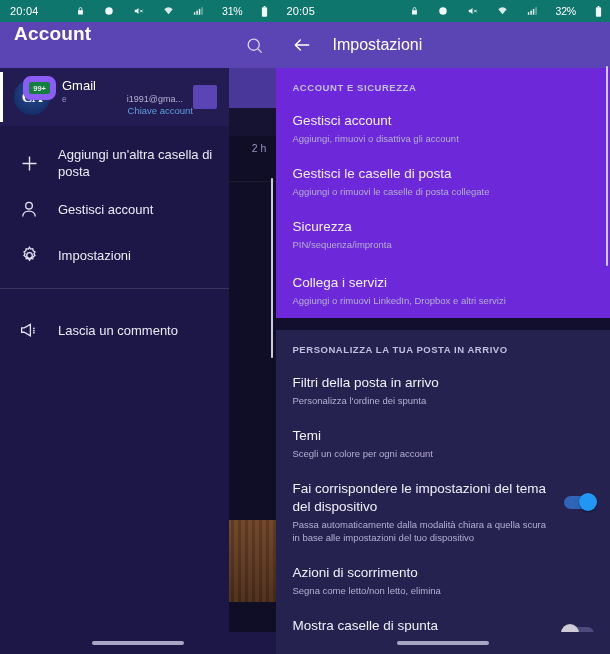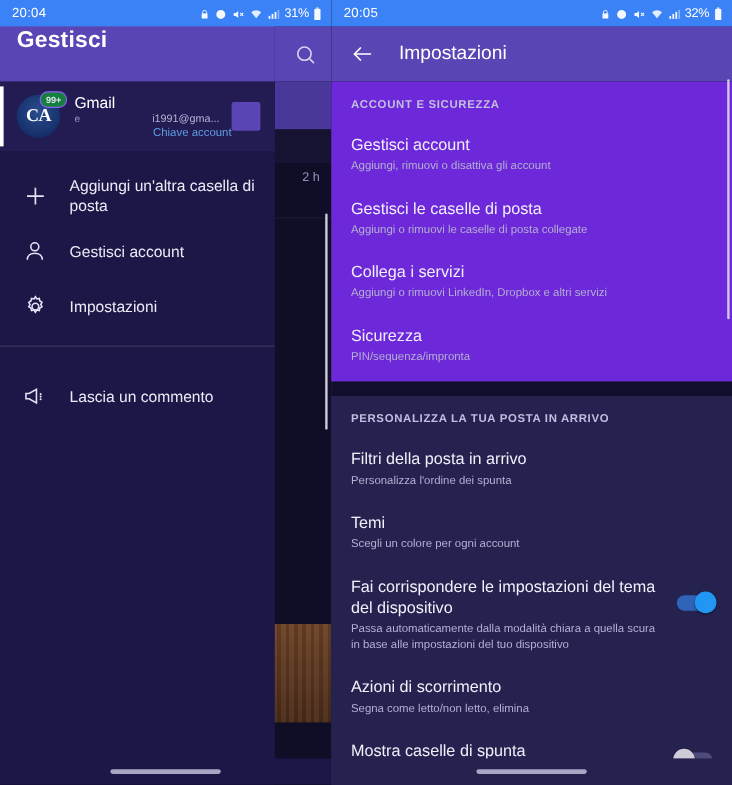--- a/index.html
+++ b/index.html
@@ -6,25 +6,25 @@
   html,body { width:610px; height:654px; overflow:hidden; background:#120f28; }
   body { font-family:"Liberation Sans", sans-serif; -webkit-font-smoothing:antialiased; }
 
   .screens { display:flex; width:610px; height:654px; }
   .screen { position:relative; overflow:hidden; height:654px; }
   .screen-left  { width:305px; background:#0f0c24; }
   .screen-right { width:368px; background:#262250; }
 
   
   .statusbar {
-    height:22px; background:#3b82f6; display:flex; align-items:center;
+    height:22px; background:#0f766e; display:flex; align-items:center;
     padding:0 8px 0 10px; position:relative; z-index:40;
   }
   .sb-time { color:#ffffff; font-size:11px; letter-spacing:.2px; }
-  .sb-icons { margin-left:auto; display:flex; align-items:flex-end; gap:4px; }
+  .sb-icons { margin-left:auto; display:flex; align-items:center; gap:19px; }
   .sb-ico { display:inline-block; color:#fff; font-size:9.5px; line-height:1; opacity:.95; }
   .sb-battery { color:#fff; font-size:10.5px; letter-spacing:-.2px; }
   svg.sbsvg { display:block; }
 
   
   .mailapp { position:absolute; inset:22px 0 0 0; }
   .mail-appbar {
     height:46px; background:#5b45b5; display:flex; align-items:center;
     justify-content:flex-end; padding-right:12px; gap:18px;
   }
@@ -87,21 +87,21 @@
   .avatar {
     width:36px; height:36px; border-radius:50%;
     background:radial-gradient(circle at 50% 40%, #2a4d8f 0%, #16306b 70%, #0d1f4a 100%);
     display:flex; align-items:center; justify-content:center;
     color:#fff; font-size:15px; font-weight:bold; letter-spacing:-.5px;
     font-family:"Liberation Serif", serif;
   }
   .badge {
     position:absolute; top:-3px; right:-6px; background:#15803d; color:#e9e6f7;
     font-size:7.5px; border-radius:8px; padding:1.5px 4px; font-weight:bold;
-    border:1px solid #8b5cf6;
+    border:6px solid #8b5cf6;
   }
   .acct-text { margin-left:12px; flex:1; min-width:0;text-align:right; }
   .acct-row1 { display:flex; align-items:baseline; }
   .acct-name { color:#fff; font-size:13px; }
   .acct-row2 { display:flex; align-items:baseline; gap:20px; margin-top:1px; }
   .acct-sub { color:#9790bd; font-size:8.5px; }
   .acct-mail { color:#b7b1d4; font-size:9px; margin-left:auto; padding-right:10px;}
   .acct-key { color:#5f9de0; font-size:9.5px; margin-top:1px; }
   .acct-swatch {
     width:24px; height:24px; background:#5b45b5; border-radius:2px; margin-right:12px; flex:none;
@@ -207,21 +207,21 @@
         <div class="mail-snippet">s</div>
         <div class="mail-snippet">f<br>s</div>
         <div class="mail-thumb"></div>
         <div class="mail-footnote">ioni</div>
         <div class="mail-scroll"></div>
       </div>
     </div>
 
     <div class="drawer">
       <div class="drawer-header">
-        <span class="drawer-title">Gestisci</span>
+        <span class="drawer-title">Account</span>
       </div>
 
       <div class="acct-card">
         <div class="avatar-wrap">
           <div class="avatar">CA</div>
           <div class="badge">99+</div>
         </div>
         <div class="acct-text">
           <div class="acct-row1">
             <span class="acct-name">Gmail</span>
@@ -395,33 +395,33 @@
           </div>
         </div>
 
         <div class="set-item">
           <div class="set-item-text">
             <div class="set-item-title">Gestisci le caselle di posta</div>
             <div class="set-item-sub">Aggiungi o rimuovi le caselle di posta collegate</div>
           </div>
         </div>
 
+        <div class="set-item" style="padding-bottom:14px;">
+          <div class="set-item-text">
+            <div class="set-item-title">Sicurezza</div>
+            <div class="set-item-sub">PIN/sequenza/impronta</div>
+          </div>
+        </div>
+
         <div class="set-item">
           <div class="set-item-text">
             <div class="set-item-title">Collega i servizi</div>
             <div class="set-item-sub">Aggiungi o rimuovi LinkedIn, Dropbox e altri servizi</div>
           </div>
         </div>
-
-        <div class="set-item" style="padding-bottom:14px;">
-          <div class="set-item-text">
-            <div class="set-item-title">Sicurezza</div>
-            <div class="set-item-sub">PIN/sequenza/impronta</div>
-          </div>
-        </div>
       </div>
 
       <div class="divider-gap"></div>
 
       <div class="set-section2">
         <div class="set-header">PERSONALIZZA LA TUA POSTA IN ARRIVO</div>
 
         <div class="set-item">
           <div class="set-item-text">
             <div class="set-item-title">Filtri della posta in arrivo</div>

